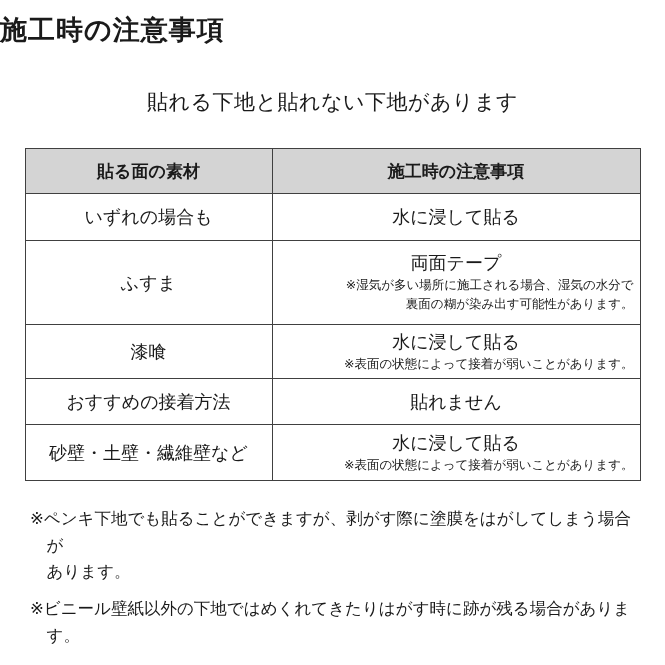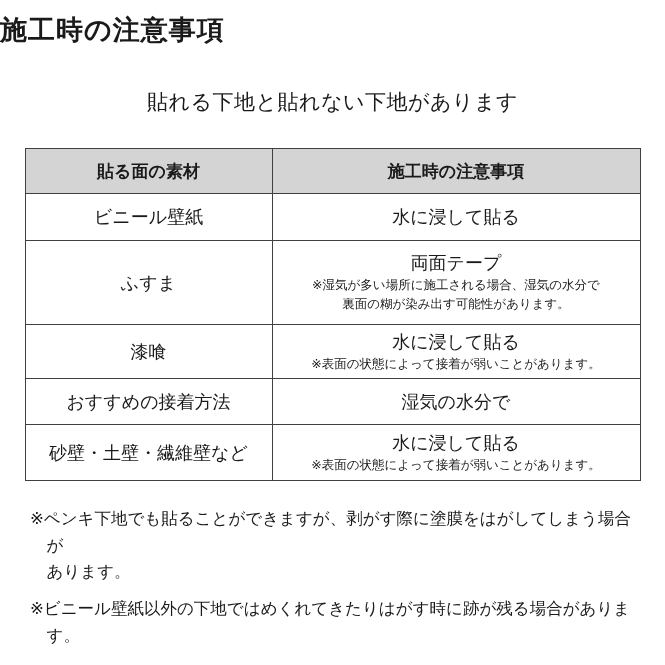--- a/index.html
+++ b/index.html
@@ -61,20 +61,21 @@
     height: 45px;
   }
   .col-material { width: 247px; }
   .col-method   { width: 368px; }
   .cell-main { font-size: 18px; }
   .cell-note {
     font-size: 12.5px;
     line-height: 1.5;
     margin-top: 1px;
     white-space: pre-line;
+    text-align: right;
   }
   tr.r-plain  { height: 47px; }
   tr.r-note2  { height: 84px; }
   tr.r-note1a { height: 54px; margin-left: 16px; }
   tr.r-short  { height: 46px; }
   tr.r-note1b { height: 56px; }
   .footnotes {
     margin: 24px 18px 0 30px;
   }
   .footnote {
@@ -102,21 +103,21 @@
     </colgroup>
     <thead>
       <tr>
         <th>貼る面の素材</th>
         <th>施工時の注意事項</th>
       </tr>
     </thead>
     <tbody>
       <tr class="r-plain">
         <td>
-          <div class="cell-main">ビニール壁紙</div>
+          <div class="cell-main">いずれの場合も</div>
         </td>
         <td>
           <div class="cell-main">水に浸して貼る</div>
         </td>
       </tr>
       <tr class="r-note2">
         <td>
           <div class="cell-main">ふすま</div>
         </td>
         <td>
@@ -132,21 +133,21 @@
         <td>
           <div class="cell-main">水に浸して貼る</div>
           <div class="cell-note">※表面の状態によって接着が弱いことがあります。</div>
         </td>
       </tr>
       <tr class="r-short">
         <td>
           <div class="cell-main">おすすめの接着方法</div>
         </td>
         <td>
-          <div class="cell-main">湿気の水分で</div>
+          <div class="cell-main">貼れません</div>
         </td>
       </tr>
       <tr class="r-note1b">
         <td>
           <div class="cell-main">砂壁・土壁・繊維壁など</div>
         </td>
         <td>
           <div class="cell-main">水に浸して貼る</div>
           <div class="cell-note">※表面の状態によって接着が弱いことがあります。</div>
         </td>

